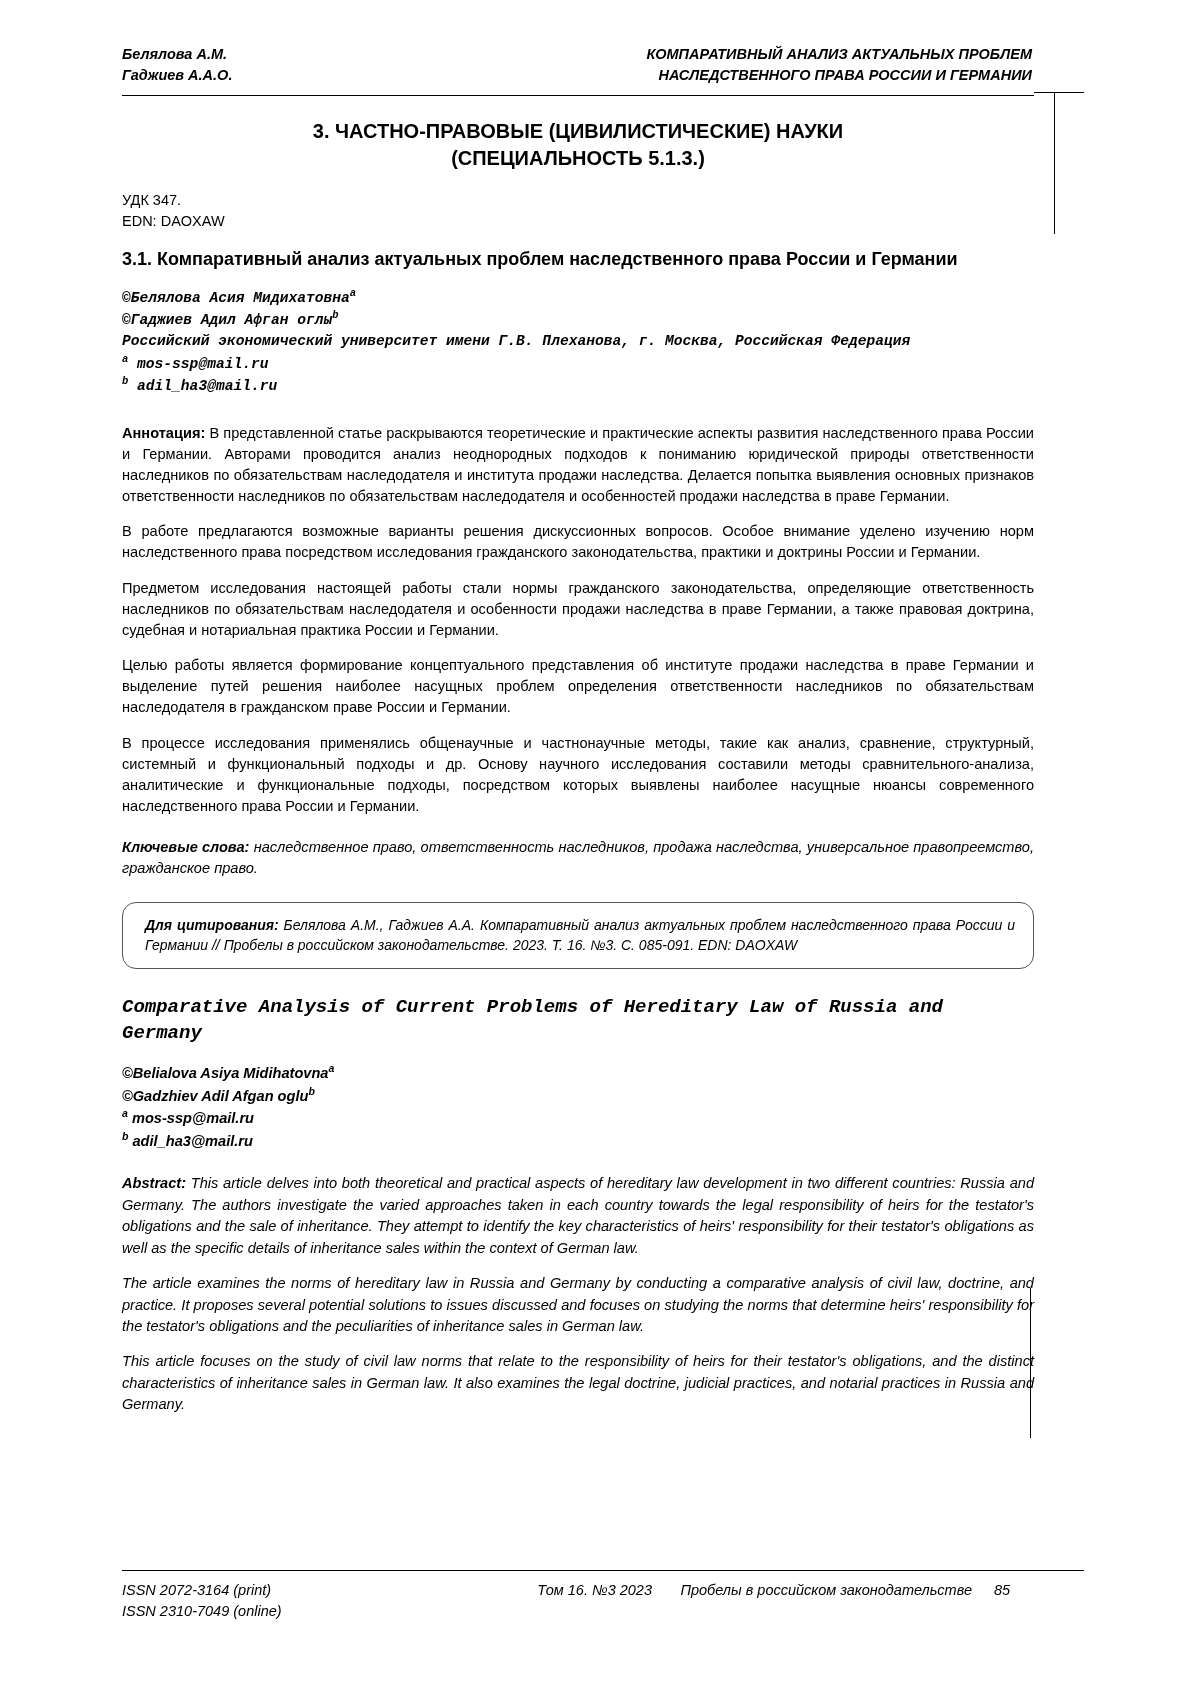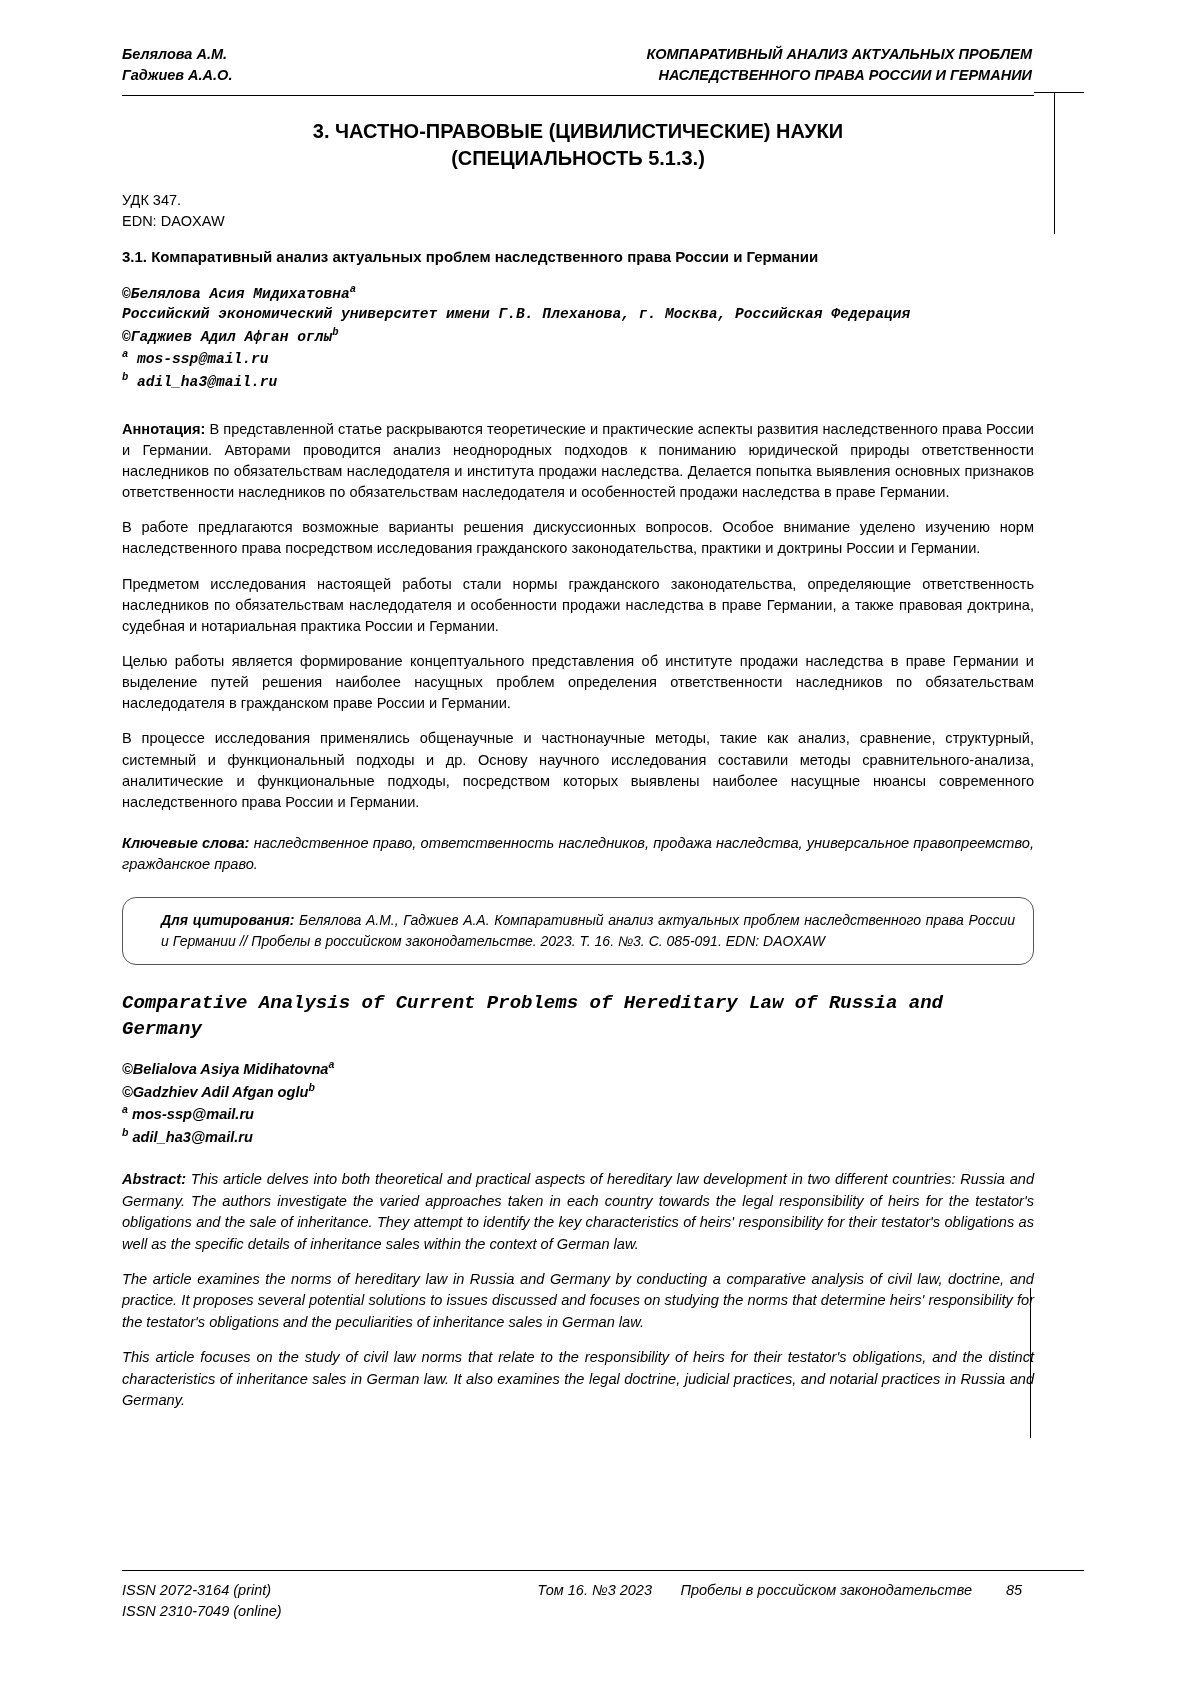--- a/index.html
+++ b/index.html
@@ -65,21 +65,21 @@
   }
 
   .udk {
     font-size: 14.5px;
     line-height: 1.42;
     margin-top: 18px;
     white-space: pre-line;
   }
 
   .article-title {
-    font-size: 15px;
+    font-size: 18px;
     font-weight: bold;
     line-height: 1.36;
     margin-top: 16px;
   }
 
   .authors {
     font-size: 14.6px;
     font-weight: bold;
     font-style: italic;
     line-height: 1.42;
@@ -104,21 +104,21 @@
     line-height: 1.45;
     text-align: justify;
     margin-top: 20px;
   }
 
   
   .cite-box {
     margin-top: 22px;
     border: 1.3px solid #555;
     border-radius: 14px;
-    padding: 12px 18px 13px 38px;
+    padding: 12px 18px 13px 22px;
     font-size: 14px;
     font-style: italic;
     line-height: 1.46;
     text-align: justify;
   }
 
   
   .article-title-en {
     font-size: 19px;
     font-weight: bold;
@@ -158,21 +158,21 @@
     width: 912px;
     display: flex;
     align-items: flex-start;
     font-size: 14.5px;
     font-style: italic;
     line-height: 1.45;
   }
   .footer-issn { white-space: pre-line; width: 320px; }
   .footer-vol { width: 210px; text-align: right; }
   .footer-journal { flex: 1; text-align: right; padding-right: 22px; }
-  .footer-page { width: 40px; text-align: center; font-style: italic; }
+  .footer-page { width: 40px; text-align: left; font-style: italic; }
 
   
   .vrule {
     position: absolute;
     width: 0;
     border-left: 1.2px solid #000;
   }
   .vrule-a { left: 1036px; top: 92px;  height: 142px; }
   .vrule-b { left: 1012px; top: 1288px; height: 150px; }
   .hrule-a { position: absolute; left: 1016px; top: 92px; width: 50px; border-top:1.3px solid #000; }
@@ -196,22 +196,22 @@
     <div class="section-title">3. ЧАСТНО-ПРАВОВЫЕ (ЦИВИЛИСТИЧЕСКИЕ) НАУКИ
 (СПЕЦИАЛЬНОСТЬ 5.1.3.)</div>
 
     <div class="udk">УДК 347.
 EDN: DAOXAW</div>
 
     <div class="article-title">3.1. Компаративный анализ актуальных проблем наследственного права России и Германии</div>
 
     <div class="authors">
       <div><span>©Белялова Асия Мидихатовна</span><span class="sup">a</span></div>
+      <div><span>©Гаджиев Адил Афган оглы</span><span class="sup">b</span></div>
       <div>Российский экономический университет имени Г.В. Плеханова, г. Москва, Российская Федерация</div>
-      <div><span>©Гаджиев Адил Афган оглы</span><span class="sup">b</span></div>
       <div><span class="sup">a</span> <span>mos-ssp@mail.ru</span></div>
       <div><span class="sup">b</span> <span>adil_ha3@mail.ru</span></div>
     </div>
 
     <div class="abs-para first">
       <span class="lead">Аннотация:</span><span> В представленной статье раскрываются теоретические и практические аспекты развития наследственного права России и Германии. Авторами проводится анализ неоднородных подходов к пониманию юридической природы ответственности наследников по обязательствам наследодателя и института продажи наследства. Делается попытка выявления основных признаков ответственности наследников по обязательствам наследодателя и особенностей продажи наследства в праве Германии.</span>
     </div>
     <div class="abs-para">В работе предлагаются возможные варианты решения дискуссионных вопросов. Особое внимание уделено изучению норм наследственного права посредством исследования гражданского законодательства, практики и доктрины России и Германии.</div>
     <div class="abs-para">Предметом исследования настоящей работы стали нормы гражданского законодательства, определяющие ответственность наследников по обязательствам наследодателя и особенности продажи наследства в праве Германии, а также правовая доктрина, судебная и нотариальная практика России и Германии.</div>
     <div class="abs-para">Целью работы является формирование концептуального представления об институте продажи наследства в праве Германии и выделение путей решения наиболее насущных проблем определения ответственности наследников по обязательствам наследодателя в гражданском праве России и Германии.</div>

